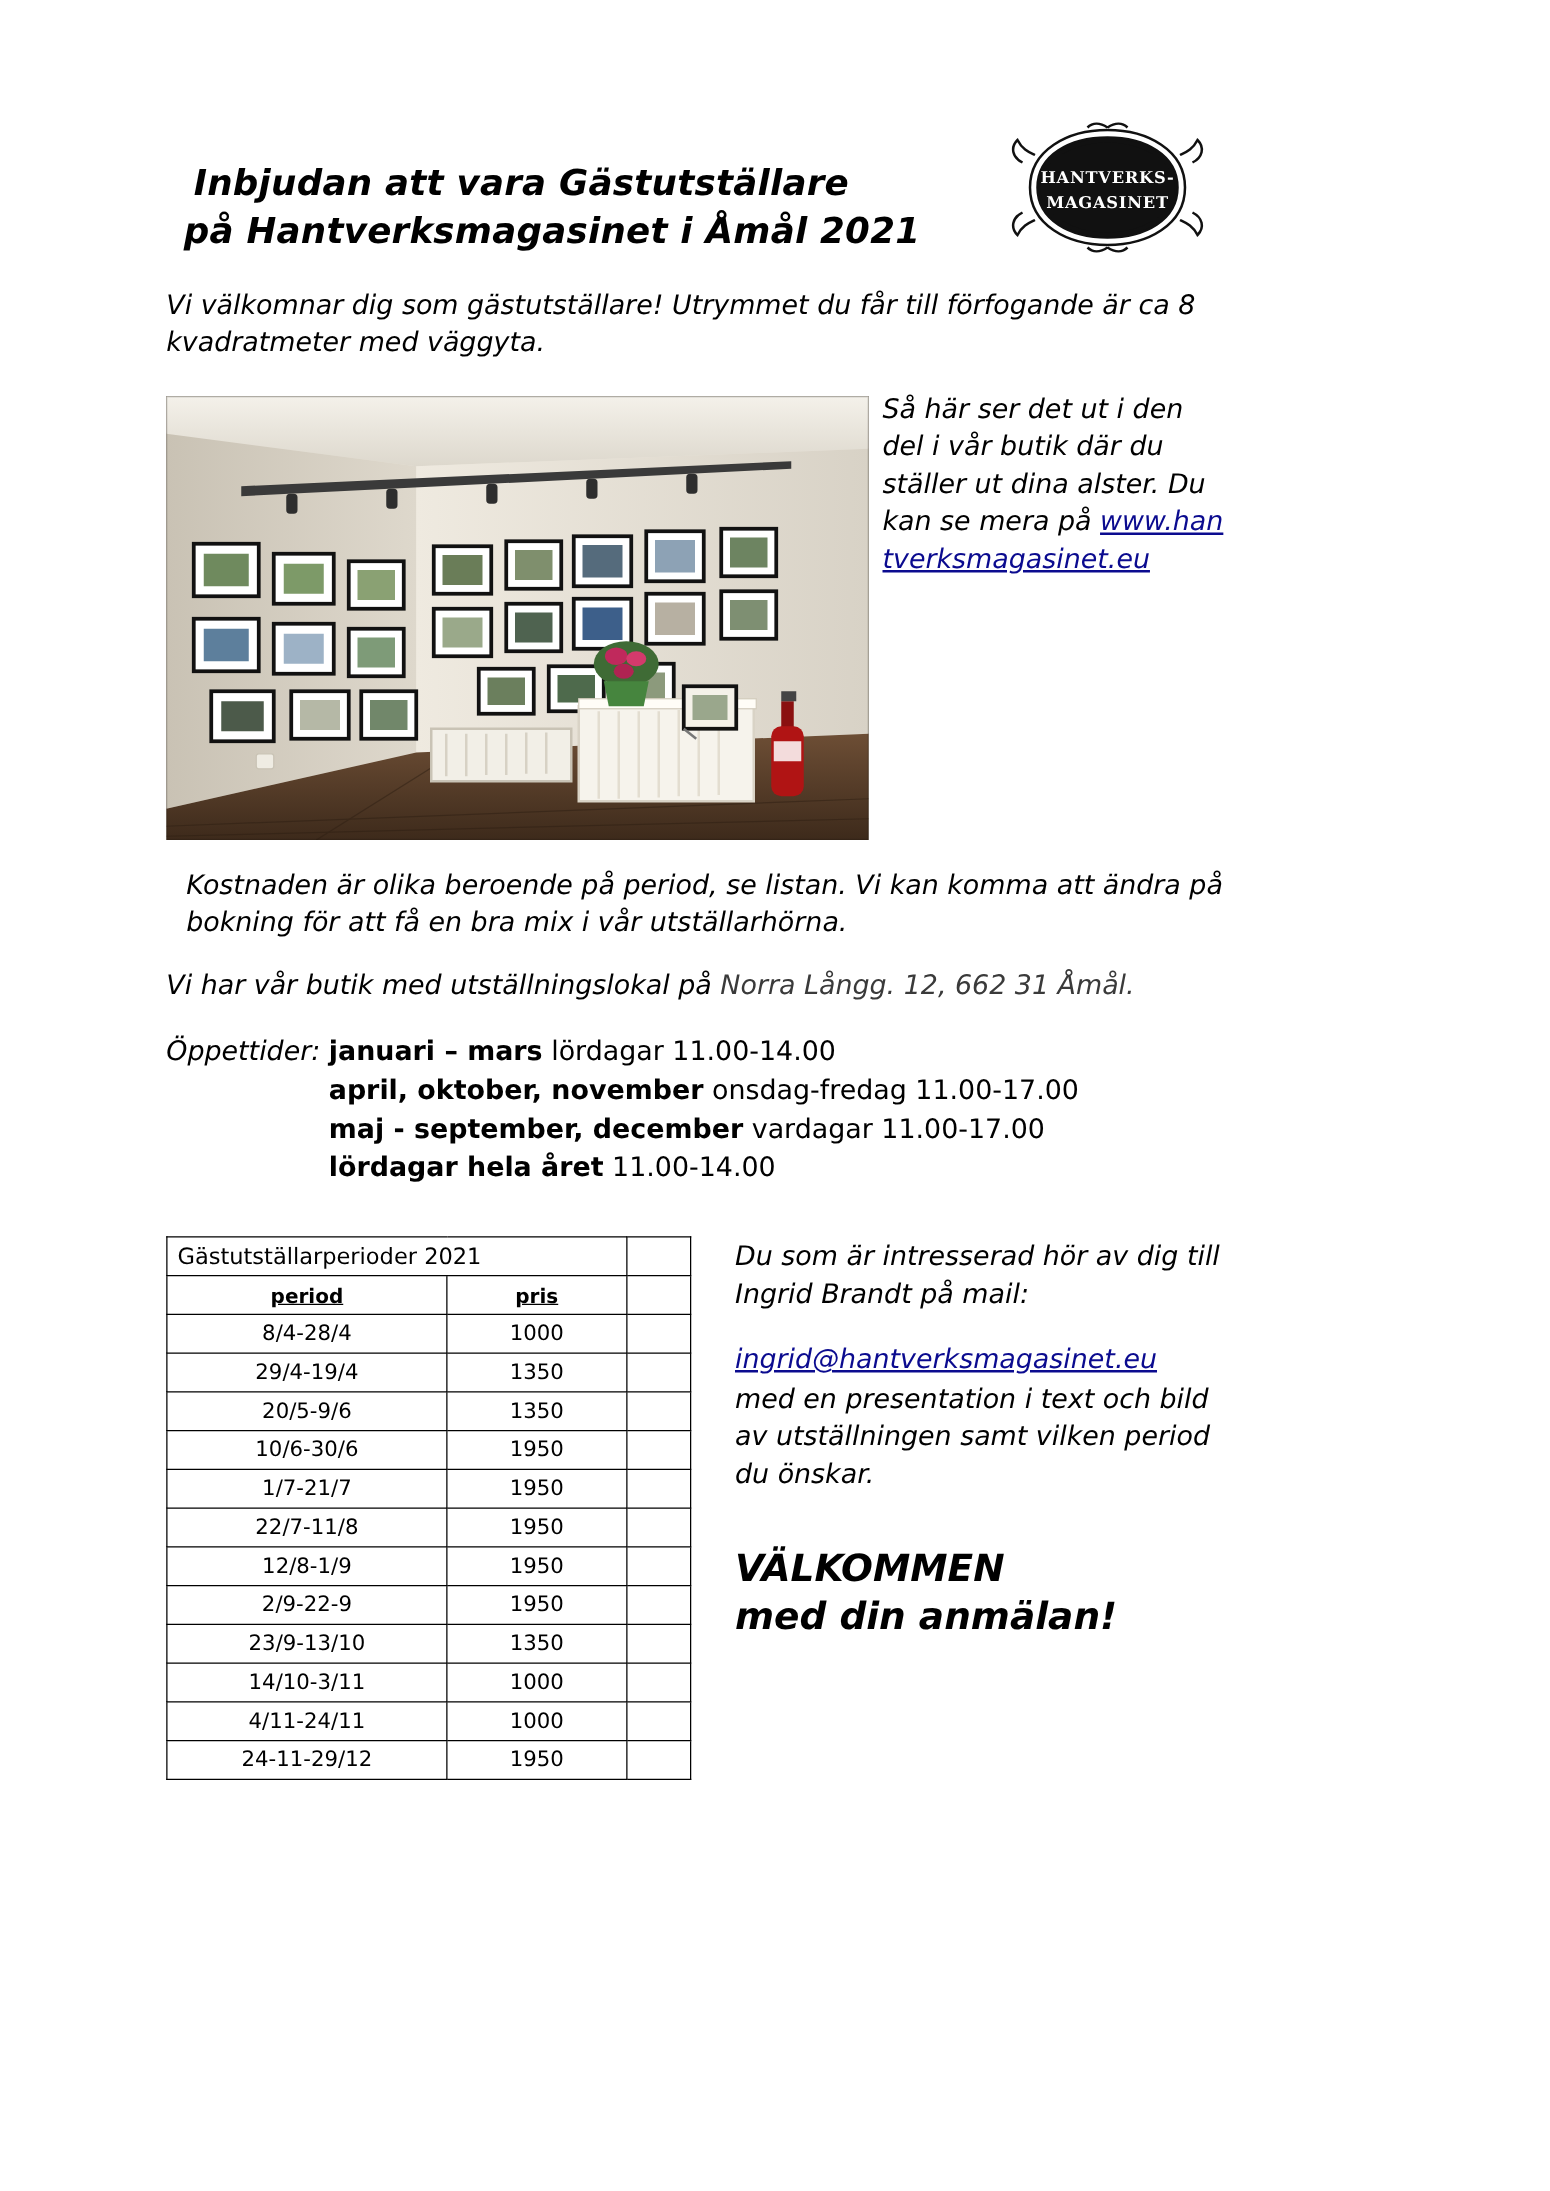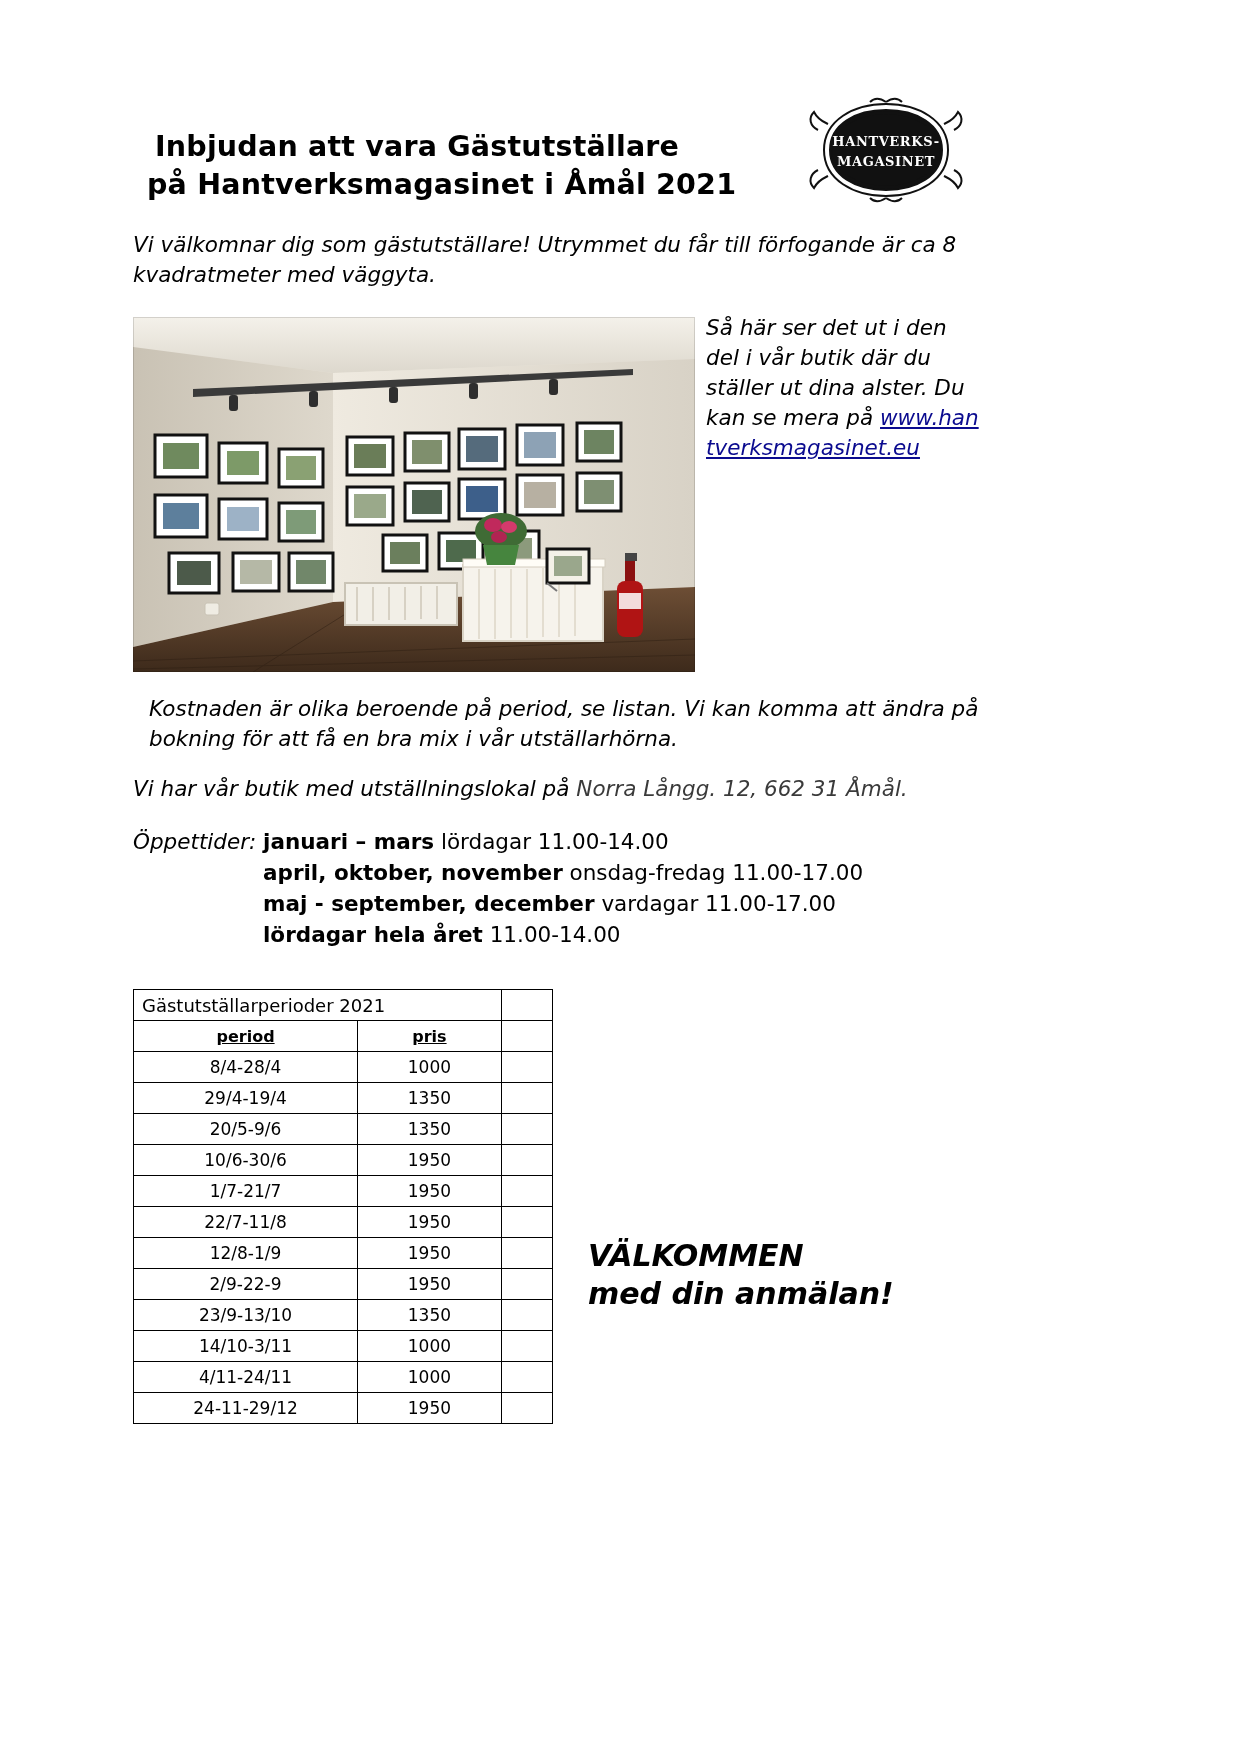--- a/index.html
+++ b/index.html
@@ -24,20 +24,21 @@
   }
 
   
   .title-block {
     position: absolute;
     left: 155px;
     top: 128px;
     width: 720px;
   }
   .title-line {
+    font-style: italic;
     font-weight: bold;
     font-size: 28.5px;
     line-height: 38px;
     letter-spacing: 0.2px;
     white-space: nowrap;
   }
   .title-line.second { margin-left: -8px; }
 
   
   .logo {
@@ -503,19 +504,25 @@
         </tr>
         <tr>
           <td class="period">24-11-29/12</td>
           <td class="price">1950</td>
           <td class="extra"></td>
         </tr>
       </tbody>
     </table>
   </div>
 
+  <div class="contact">
+    <div>Du som är intresserad hör av dig till Ingrid Brandt på mail:</div>
+    <div class="gap"></div>
+    <a class="mail" href="#">ingrid@hantverksmagasinet.eu</a>
+    <div>med en presentation i text och bild av utställningen samt vilken period du önskar.</div>
+  </div>
 
   <div class="welcome">
     <div>VÄLKOMMEN</div>
     <div>med din anmälan!</div>
   </div>
 
 </div>
 
 </body></html>

